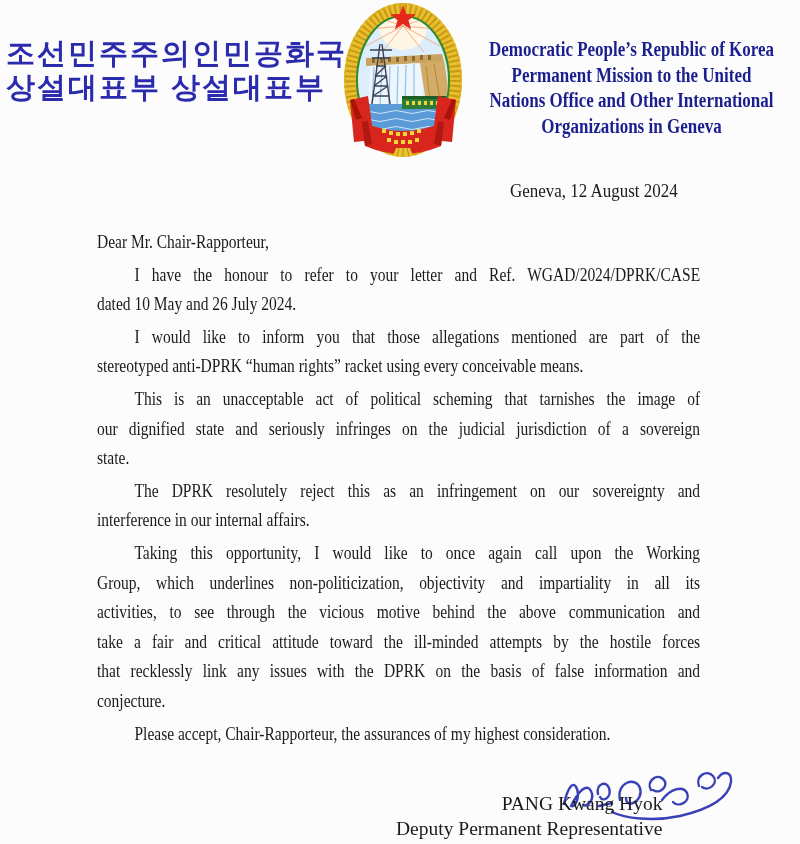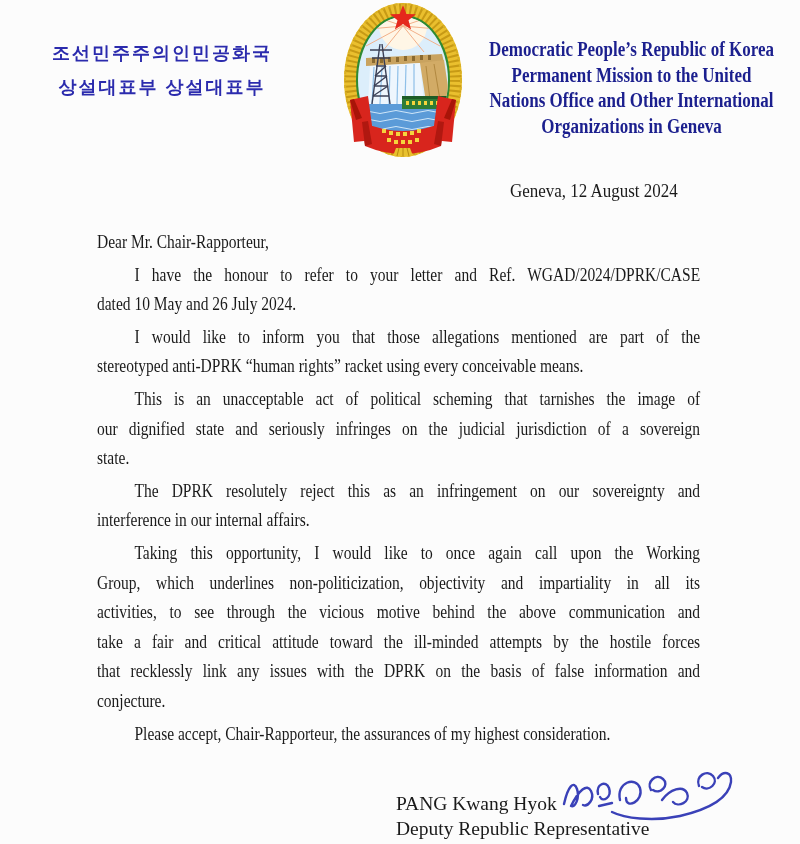--- a/index.html
+++ b/index.html
@@ -4,23 +4,23 @@
 <style>
   html,body{margin:0;padding:0;}
   body{
     width:800px;height:844px;position:relative;overflow:hidden;
     background:#fcfcfc;
     font-family:"Liberation Serif", serif;
     color:#1a1a1a;
   }
   .korean-block{
     position:absolute;left:6px;top:36px;width:312px;
-    text-align:center;color:#2b2bad;
+    color:#2b2bad;
     font-family:"Liberation Sans", sans-serif;
-    font-weight:bold;font-size:18px;line-height:34px;letter-spacing:2px;
+    font-weight:bold;font-size:29px;line-height:34px;letter-spacing:2px;
     white-space:nowrap;
   }
   .english-block{
     position:absolute;left:470px;top:37px;width:380px;
     transform:scaleX(0.85);transform-origin:left top;
     text-align:center;color:#1b1f8e;font-weight:bold;
     font-size:20px;line-height:25.5px;
   }
   .emblem{position:absolute;left:342px;top:0px;}
   .dateline{
@@ -31,21 +31,21 @@
     position:absolute;left:97px;top:227px;width:740px;
     transform:scaleX(0.815);transform-origin:left top;
     font-size:19px;
   }
   .ln{height:29.6px;line-height:29.6px;}
   .jf{text-align:justify;text-align-last:justify;}
   .indent{padding-left:46px;}
   .ps{margin-top:3px;}
   .sig-block{
     position:absolute;left:396px;top:791px;
-    font-size:19.5px;line-height:25px;white-space:nowrap;
+    font-size:19.5px;line-height:25px;white-space:nowrap;text-align:right;
   }
   .sig-svg{position:absolute;left:552px;top:756px;}
 </style>
 </head>
 <body>
 
 <div class="korean-block">
   <div>조선민주주의인민공화국</div>
   <div>상설대표부 상설대표부</div>
 </div>
@@ -211,14 +211,14 @@
       <path d="M99 34 C94 26 104 17 111 23 C118 29 108 39 101 34"></path>
       <path d="M110 44 C118 33 131 29 135 37 C139 46 126 52 121 46"></path>
       <path d="M147 30 C143 20 155 13 161 20 C167 27 157 36 150 31"></path>
       <path d="M166 22 C172 14 180 16 179 26 C177 40 162 52 128 60 C100 66 72 62 60 56"></path>
     </g>
   </svg>
 </div>
 
 <div class="sig-block">
   <div>PANG Kwang Hyok</div>
-  <div>Deputy Republic Representative</div>
+  <div>Deputy Permanent Representative</div>
 </div>
 
 </body></html>

